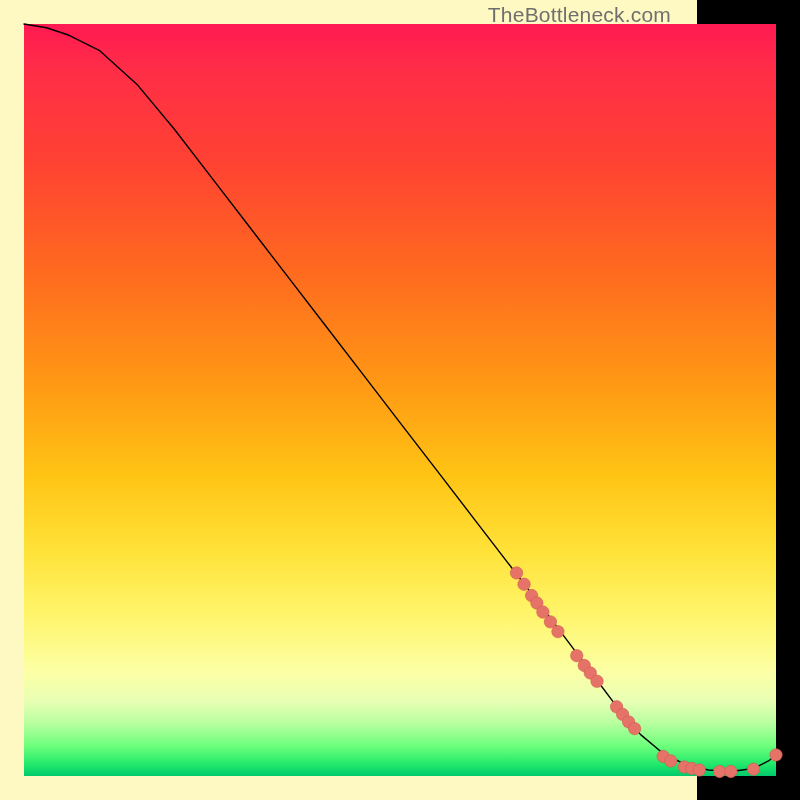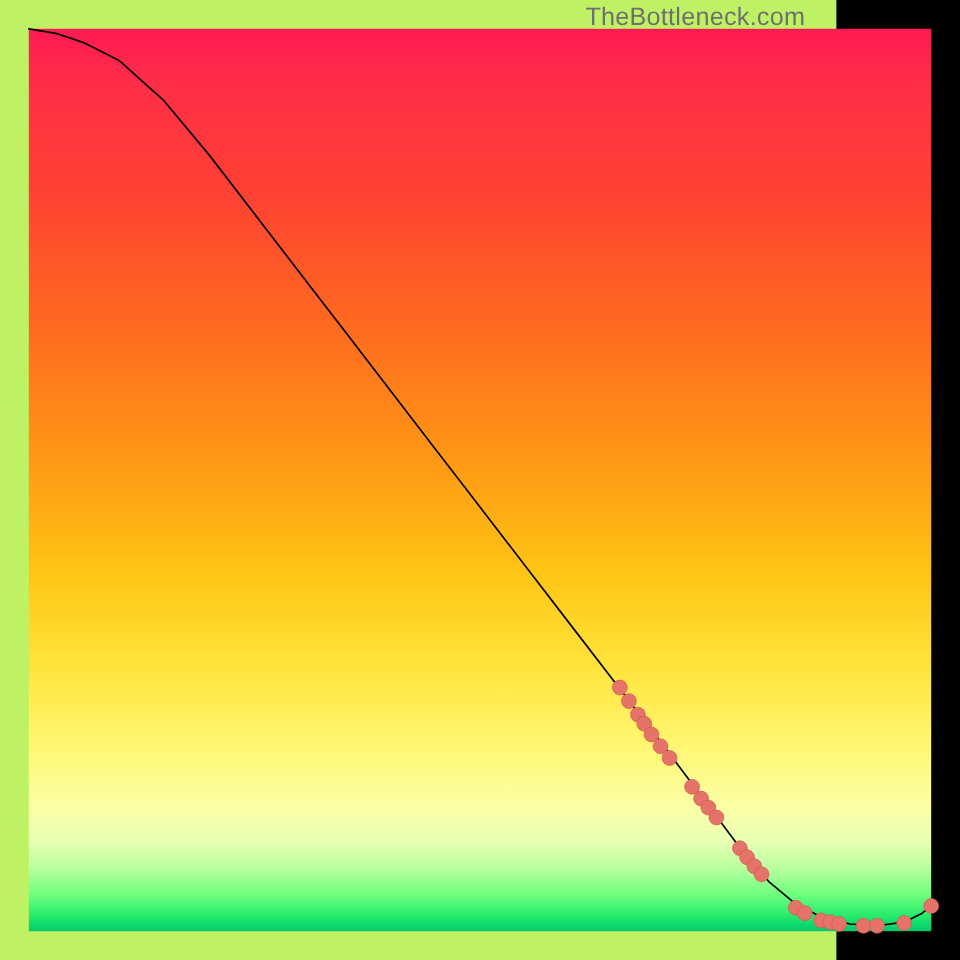--- a/index.html
+++ b/index.html
@@ -8,21 +8,21 @@
     width: 800px;
     height: 800px;
     background: #000;
     overflow: hidden;
     font-family: Arial, Helvetica, sans-serif;
   }
   .stage {
     position: relative;
     width: 697px;
     height: 800px;
-    background: #bef264;
+    background: #fef9c3;
   }
   .plot {
     position: absolute;
     left: 24px;
     top: 24px;
     width: 752px;
     height: 752px;
   }
   .gradient {
     position: absolute;

